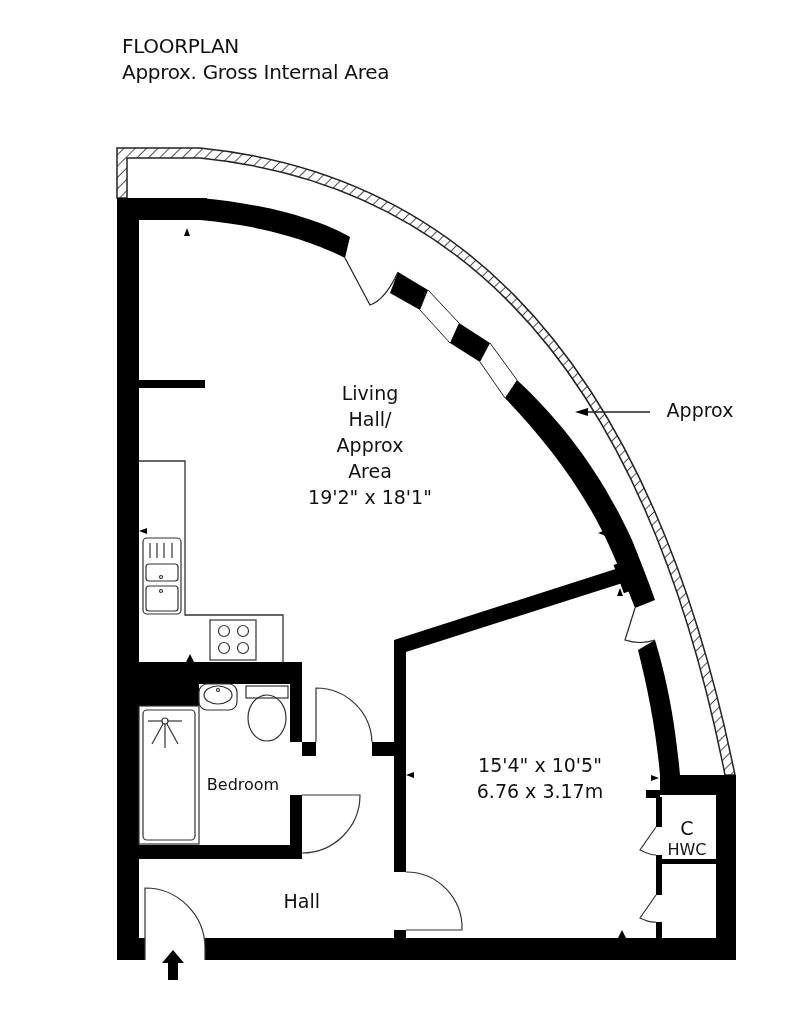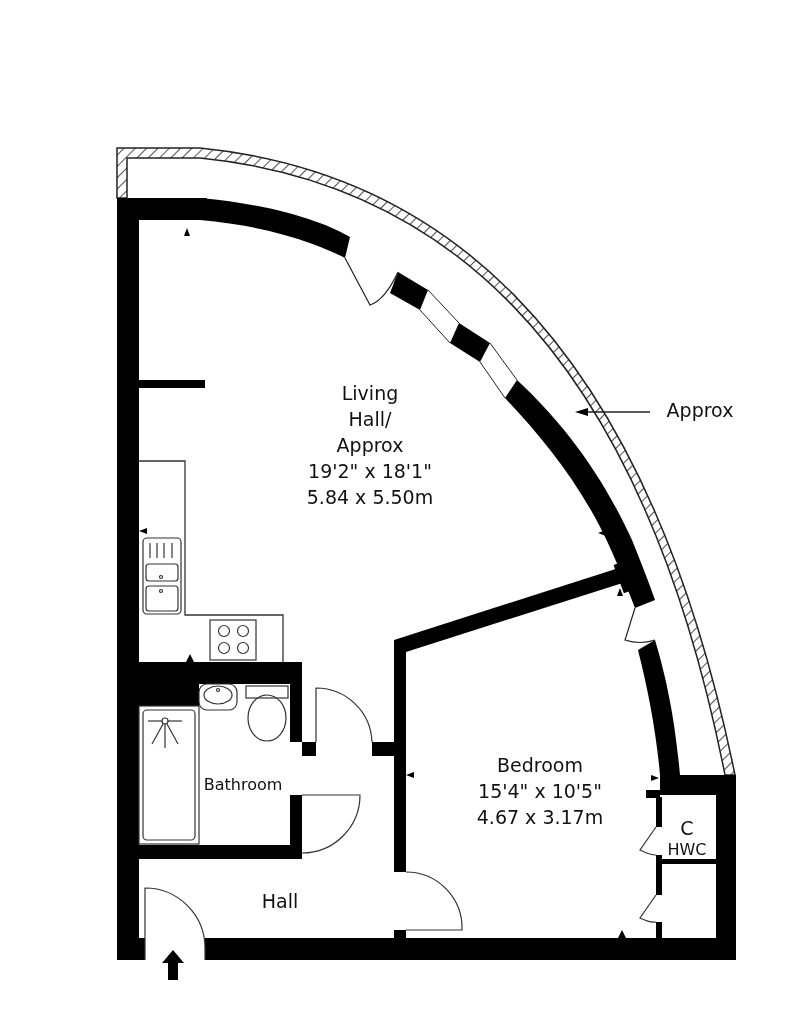--- a/index.html
+++ b/index.html
@@ -8,20 +8,22 @@
     .header div { white-space: nowrap; }
     svg.plan { position: absolute; left: 0; top: 0; }
     .lbl { position: absolute; text-align: center; font-size: 19px; line-height: 26px; white-space: nowrap; }
     .lbl div { white-space: nowrap; }
     .small { font-size: 16px; }
   </style>
 </head>
 <body>
 
 <div class="header">
+  <div>FLOORPLAN</div>
+  <div>Approx. Gross Internal Area</div>
 </div>
 
 <svg class="plan" width="800" height="1022" viewBox="0 0 800 1022">
   <defs>
     <pattern id="hatch" patternUnits="userSpaceOnUse" width="8" height="8" patternTransform="rotate(45)">
       <line x1="0" y1="0" x2="0" y2="8" stroke="#222" stroke-width="1.6"></line>
     </pattern>
   </defs>
 
   <g>
@@ -170,31 +172,30 @@
 
   <g>
     <polygon points="173,950 162,963 168,963 168,980 178,980 178,963 184,963" fill="#000"></polygon>
   </g>
 </svg>
 
 <div class="lbl" style="left:270px; top:380px; width:200px;">
   <div>Living</div>
   <div>Hall/</div>
   <div>Approx</div>
+  <div>Area</div>
   <div>19'2" x 18'1"</div>
-  <div>5.84 x 5.50m</div>
 </div>
 
 <div class="lbl" style="left:440px; top:752px; width:200px;">
-  <div>Bedroom</div>
   <div>15'4" x 10'5"</div>
-  <div>4.67 x 3.17m</div>
+  <div>6.76 x 3.17m</div>
 </div>
 
-<div class="lbl small" style="left:198px; top:772px; width:90px;">Bathroom</div>
-
-<div class="lbl" style="left:240px; top:888px; width:80px;">Hall</div>
+<div class="lbl small" style="left:198px; top:772px; width:90px;">Bedroom</div>
+
+<div class="lbl" style="left:240px; top:888px; width:80px;text-align:right;">Hall</div>
 
 <div class="lbl" style="left:662px; top:815px; width:50px;">C</div>
 
 <div class="lbl small" style="left:662px; top:837px; width:50px;">HWC</div>
 
 <div class="lbl" style="left:655px; top:397px; width:90px;">Approx</div>
 
 </body></html>

